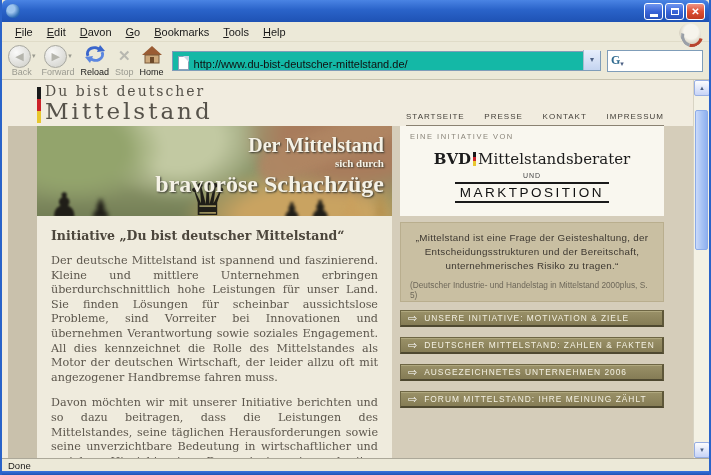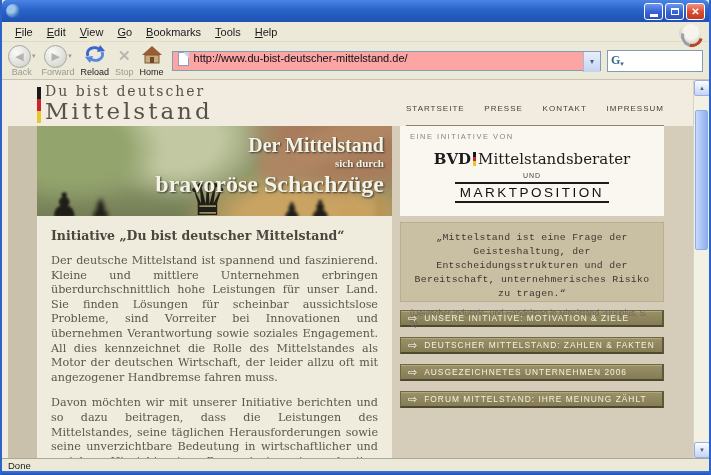--- a/index.html
+++ b/index.html
@@ -42,21 +42,21 @@
   .tb-top { display:flex; align-items:center; height:24px; }
   .nav-circle { width:23px; height:23px; border-radius:50%; border:1px solid #a8a8a0;
                 background:radial-gradient(circle at 35% 30%, #fafafa, #cdcdc6);
                 display:flex; align-items:center; justify-content:center;
                 color:#b4b4ac; font-size:11px; }
   .tb-caret { font-size:7px; color:#9a9a90; margin-left:1px; }
   .tb-label { font-size:9px; color:#1a1a1a; margin-top:-1px; }
   .tb-btn.disabled .tb-label { color:#9a9a90; }
   .stop-x { font-size:15px; font-weight:bold; color:#b8b8b0; line-height:20px; }
   .urlbar-wrap { flex:1; display:flex; align-items:center; margin:0 4px; }
-  .urlbar { flex:1; height:20px; background:#fca5a5; border:1px solid #7f9db9; display:flex; align-items:flex-start; }
+  .urlbar { flex:1; height:20px; background:#14b8a6; border:1px solid #7f9db9; display:flex; align-items:flex-end; }
   .doc-icon { width:11px; height:14px; background:#fff; border:1px solid #8ba0b8; margin:0 5px; position:relative; }
   .doc-icon::after { content:""; position:absolute; right:-1px; top:-1px; border:3px solid #c8d4e4;
                      border-left-color:transparent; border-bottom-color:transparent; }
   .url-input { flex:1; border:none; outline:none; font-size:11px; color:#101010;
                font-family:"Liberation Sans",sans-serif; background:transparent; }
   .url-drop { width:17px; height:20px; border-left:1px solid #a8bccc; display:flex; align-items:center;
               justify-content:center; font-size:8px; color:#4d6185;
               background:linear-gradient(180deg,#e8effc,#c4d4f0); }
   .searchbox { width:96px; height:22px; background:#fff; border:1px solid #7f9db9; display:flex;
                align-items:center; padding:0 3px; margin-right:2px; }
@@ -70,21 +70,21 @@
 
   
   .page-header { position:absolute; top:0; left:0; right:0; height:46px; background:#f1ecdf; }
   .site-logo { position:absolute; left:35px; top:4px; display:flex; gap:4px; }
   .flagbar { width:4px; display:flex; flex-direction:column; margin-top:3px; }
   .flagbar span { width:4px; height:12px; }
   .logo-text { font-family:"DejaVu Serif", serif; color:#56524a; }
   .logo-line1 { font-size:14px; letter-spacing:2px; line-height:15px; }
   .logo-line2 { font-size:23px; letter-spacing:3px; line-height:24px; }
   .site-nav { position:absolute; left:404px; width:258px; bottom:0; display:flex;
-              justify-content:space-between; border-bottom:1px solid #8a8272; padding-bottom:12px; }
+              justify-content:space-between; border-bottom:1px solid #8a8272; padding-bottom:4px; }
   .nav-item { font-size:8px; letter-spacing:1px; color:#44403a; cursor:pointer; }
 
   
   .left-white { position:absolute; left:0; top:46px; width:6px; bottom:0; background:#f1ecdf; }
   .left-strip { position:absolute; left:6px; top:46px; width:29px; bottom:0; background:#c9c1ac; }
 
   
   .hero { position:absolute; left:35px; top:46px; width:355px; height:90px; overflow:hidden; background:#8a9468; }
   .hero-bg { position:absolute; inset:-8px; filter:blur(4px);
     background:
@@ -119,21 +119,21 @@
   .bvd-row { text-align:center; margin-top:9px; font-family:"DejaVu Serif",serif;
              font-size:15px; color:#1c1c1c; display:flex; justify-content:center; align-items:center; }
   .mini-flag { width:3px; height:14px; display:inline-flex; flex-direction:column; margin:0 2px 0 2px; }
   .mini-flag span { width:3px; height:5px; }
   .und-row { text-align:center; font-size:7px; letter-spacing:1px; color:#444; margin-top:4px; }
   .markt-row { text-align:center; margin-top:3px; }
   .markt-inner { display:inline-block; border-top:2px solid #1a1a1a; border-bottom:2px solid #1a1a1a;
                  padding:1px 5px; font-size:13.5px; font-weight:normal; letter-spacing:2.5px; color:#111; }
 
   .quote-box { height:80px; background:#c9bfa2; border:1px solid #b9ae8e; padding:8px 9px 6px 9px; margin-bottom:8px; }
-  .quote-text { font-family:Liberation Mono, monospace; font-size:9.8px; line-height:14px;
+  .quote-text { font-family:Liberation Sans, sans-serif; font-size:9.8px; line-height:14px;
                 letter-spacing:.3px; color:#3d3831; text-align:center; }
   .quote-attr { font-size:8.3px; color:#6e685a; margin-top:7px; }
 
   .olive-btn { height:17px; display:flex; align-items:center; gap:7px; padding:0 7px; margin-bottom:10px;
                background:linear-gradient(180deg,#9a9168,#857c55); border:1px solid #6e6644;
                border-bottom:2px solid #4e4830; border-right:2px solid #5e5739;
                box-shadow:inset 0 1px 0 #b0a87f; cursor:pointer; }
   .olive-arrow { color:#fff; font-size:11px; line-height:1; }
   .olive-label { color:#f4f1e2; font-size:8.4px; letter-spacing:1px; white-space:nowrap; }
 
@@ -168,21 +168,21 @@
         </div>
       <div class="win-btn close">
           <span>✕</span>
         </div>
     </div>
   </div>
 
   <div class="menubar">
     <span class="menu-item">File</span>
     <span class="menu-item">Edit</span>
-    <span class="menu-item">View</span>
+    <span class="menu-item">Davon</span>
     <span class="menu-item">Go</span>
     <span class="menu-item">Bookmarks</span>
     <span class="menu-item">Tools</span>
     <span class="menu-item">Help</span>
     <span class="moz-logo"></span>
   </div>
 
   <div class="toolbar">
     <div class="tb-btn disabled">
       <div class="tb-top">

